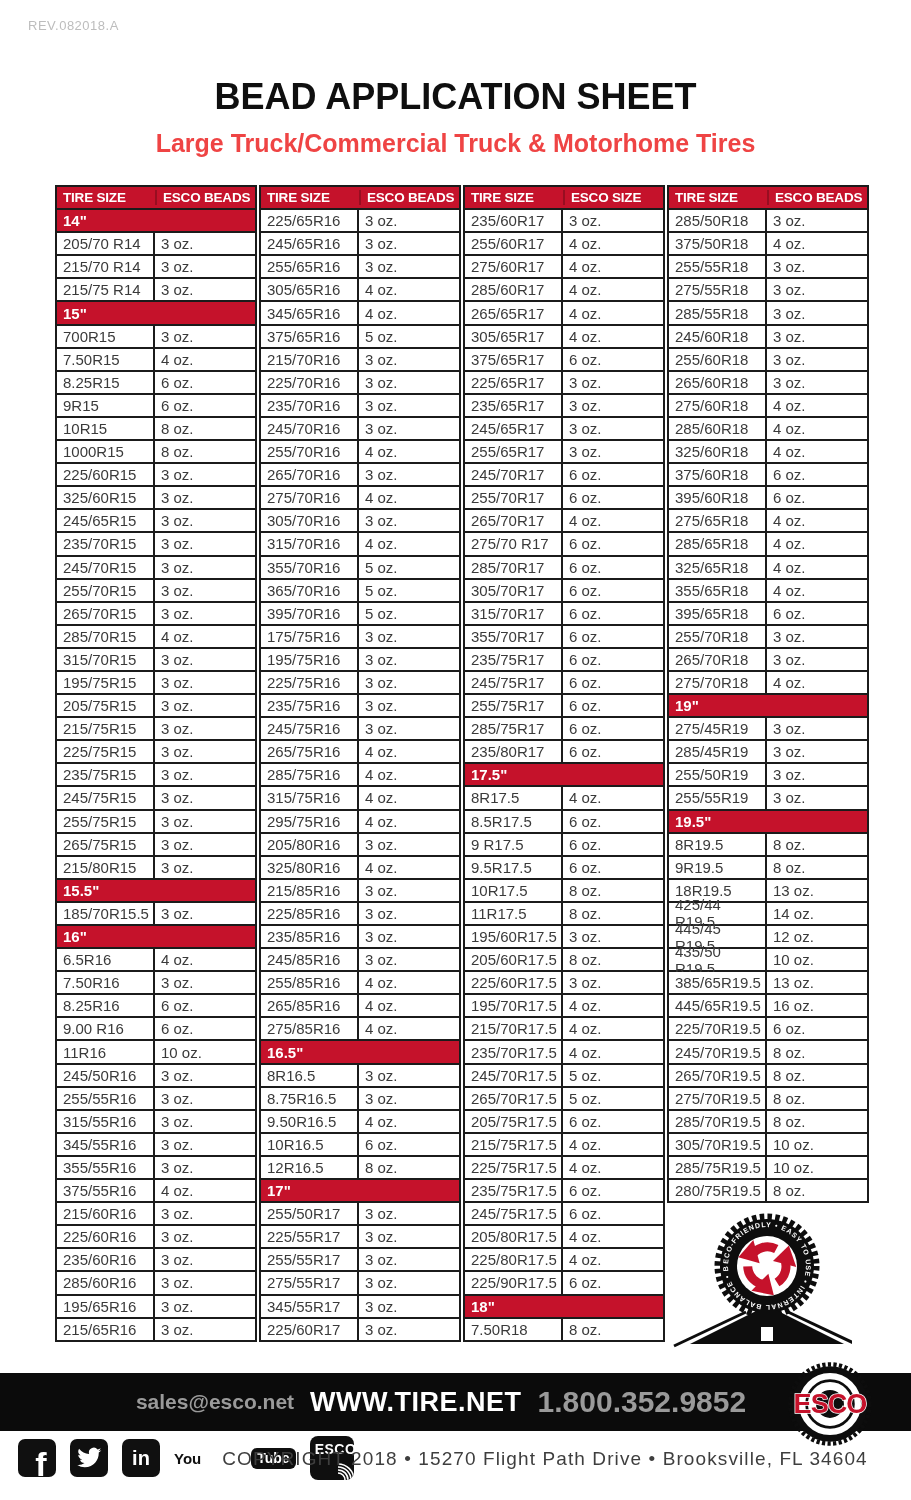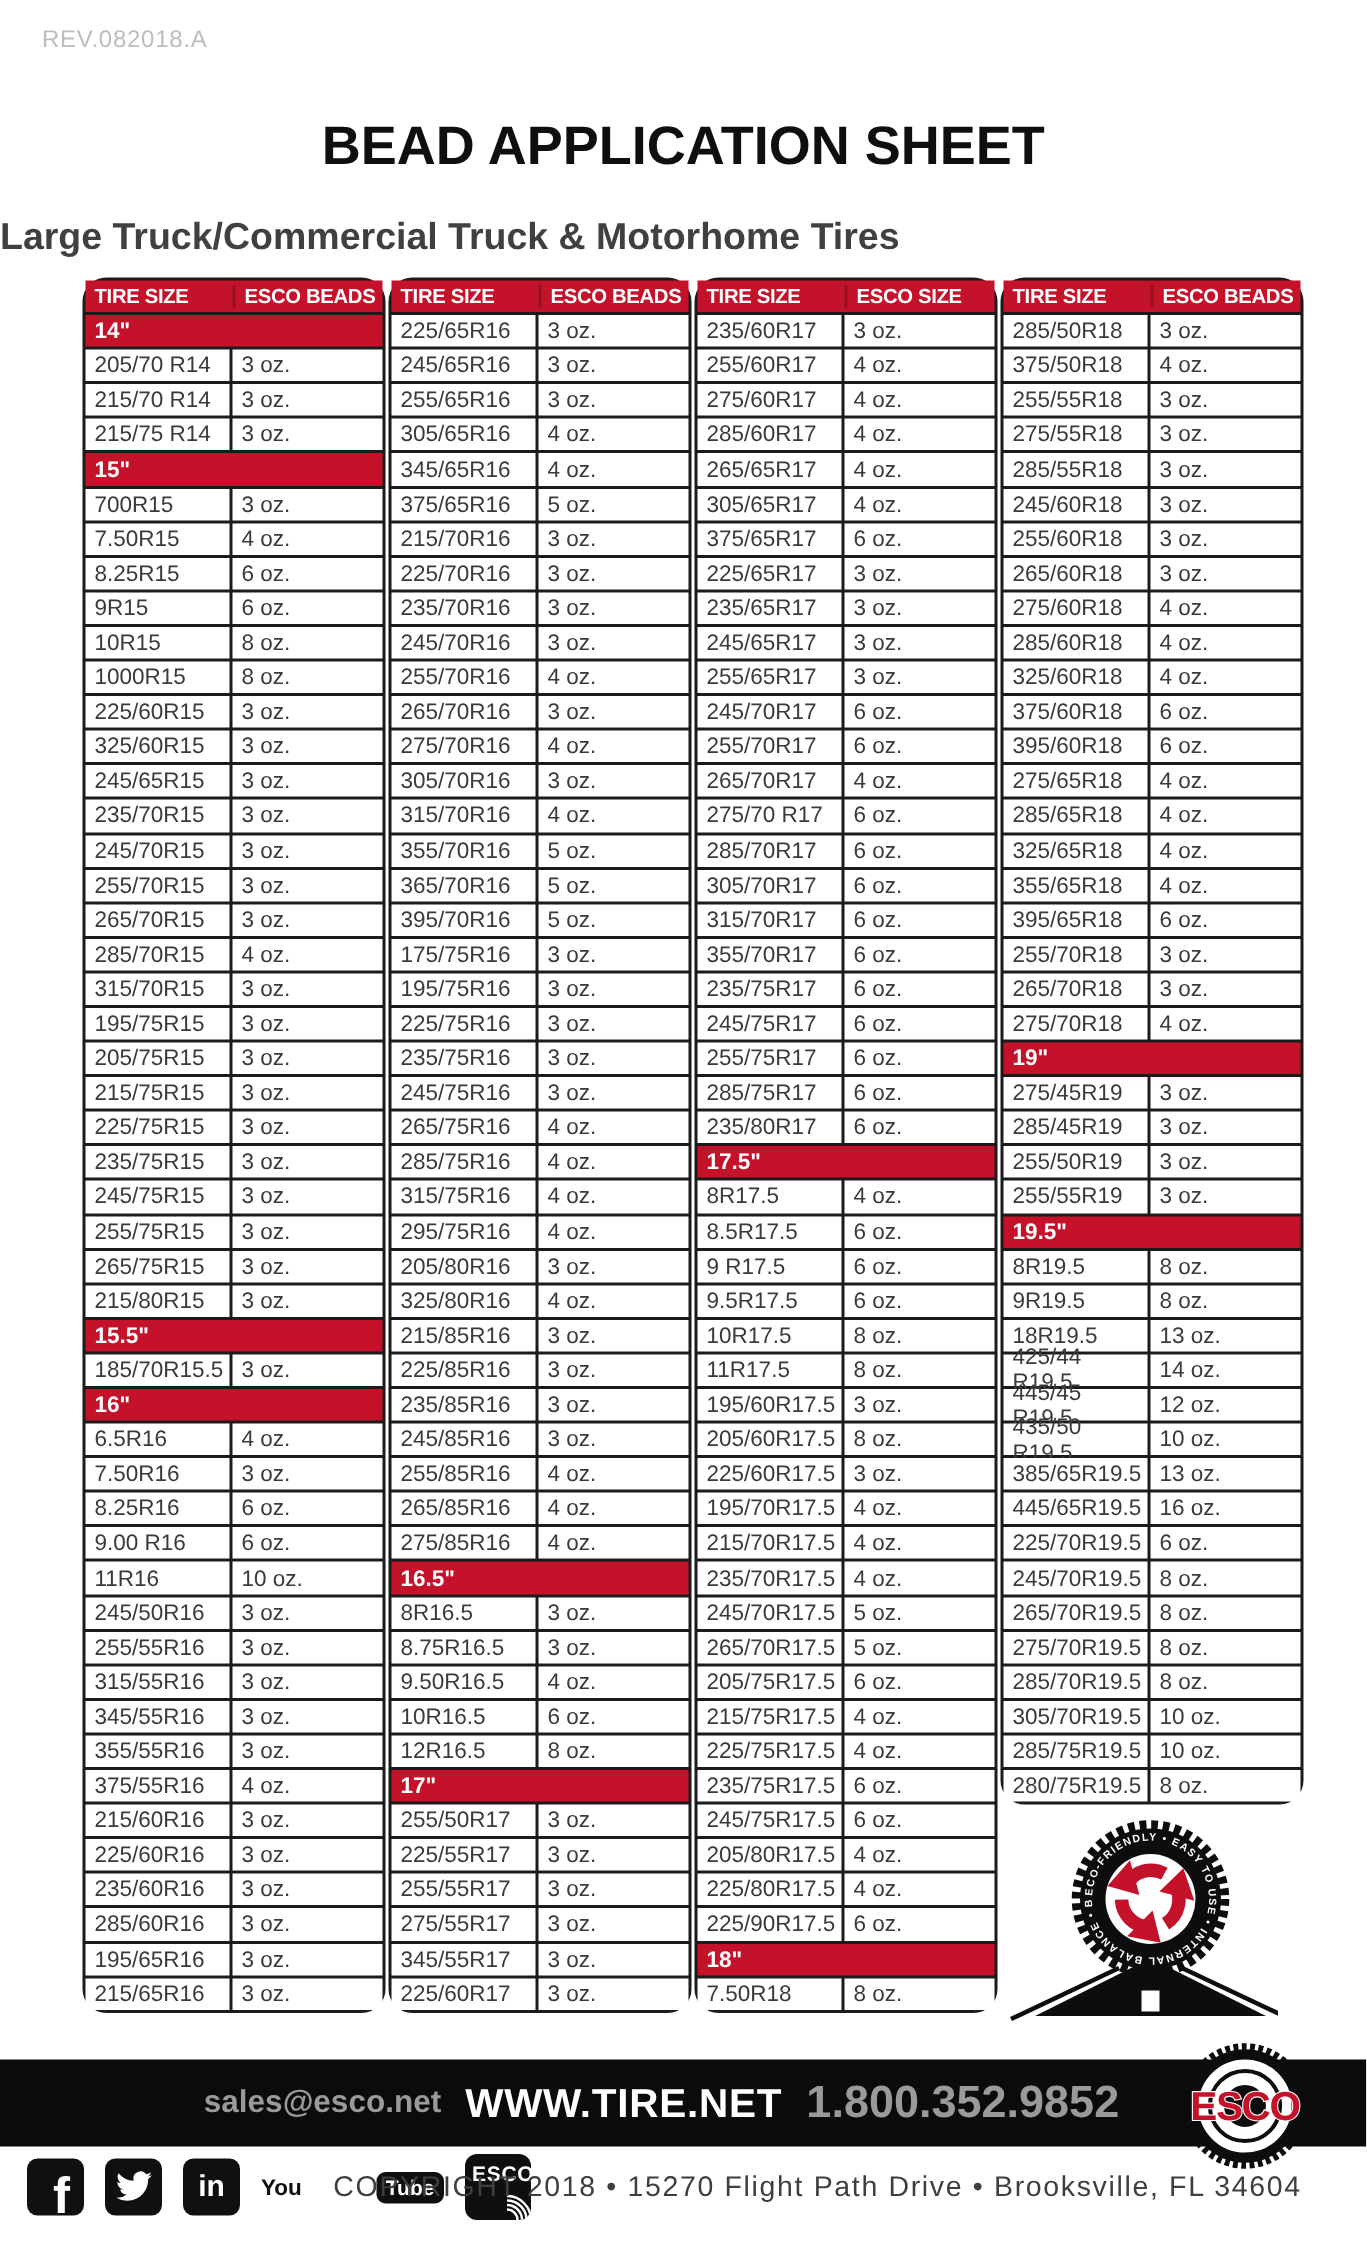--- a/index.html
+++ b/index.html
@@ -1,25 +1,25 @@
 <!DOCTYPE html>
 <html><head>
 <meta charset="utf-8">
 <style>
   html,body{margin:0;padding:0;background:#fff;}
   .page{position:relative;width:911px;height:1500px;background:#fff;overflow:hidden;
         font-family:"Liberation Sans",sans-serif;}
-  .rev{position:absolute;left:28px;top:18px;font-size:16px;color:#bdbdbd;letter-spacing:.5px;}
+  .rev{position:absolute;left:28px;top:18px;font-size:13px;color:#bdbdbd;letter-spacing:.5px;}
   .title{position:absolute;left:0;top:76px;width:100%;text-align:center;
          font-size:36px;font-weight:700;color:#0f0f0f;letter-spacing:0px;}
-  .subtitle{position:absolute;left:0;top:144px;width:100%;text-align:left;
-            font-size:25px;font-weight:700;color:#404040;}
+  .subtitle{position:absolute;left:0;top:129px;width:100%;text-align:center;
+            font-size:25px;font-weight:700;color:#ef4444;}
   
   .sheet{position:absolute;left:55px;top:185px;display:flex;gap:2px;align-items:flex-start;}
-  .pair{width:198px;background:#1b1b1b;padding:2px;display:flex;flex-direction:column;gap:2px;border-radius:16px;}
+  .pair{width:198px;background:#1b1b1b;padding:2px;display:flex;flex-direction:column;gap:2px;}
   .trow{height:21.1px;flex:none;display:flex;align-items:center;}
   .thead{background:#c5122b;}
   .hcell{flex:1;color:#fff;font-weight:700;font-size:13.5px;padding-left:6px;letter-spacing:-.2px;}
   .hdiv{border-left:2px solid #970e21;}
   .section{background:#c5122b;color:#fff;font-weight:700;font-size:15px;padding-left:6px;}
   .data{gap:2px;}
   .cell{background:#fff;height:100%;display:flex;align-items:center;
         font-size:15px;color:#3a3a3a;padding-left:6px;box-sizing:border-box;}
   .cell.size{width:96px;flex:none;}
   .cell.oz{flex:1;}

